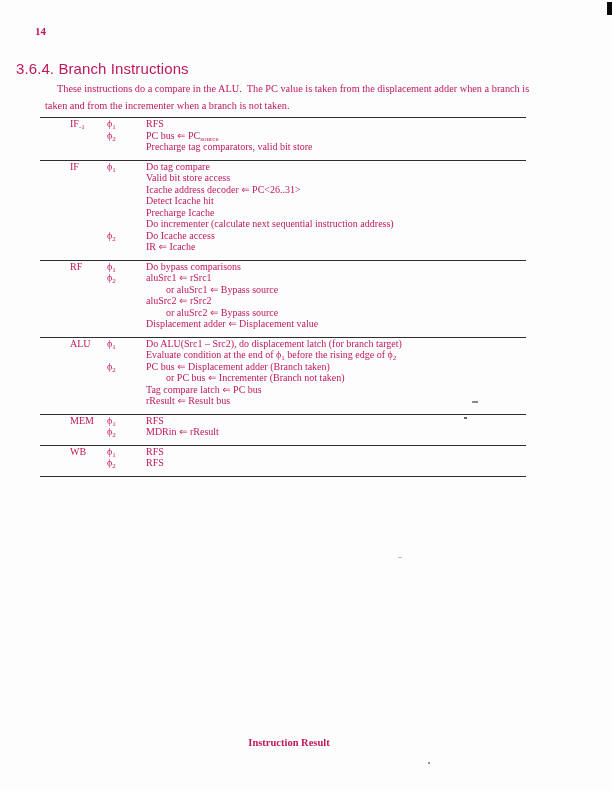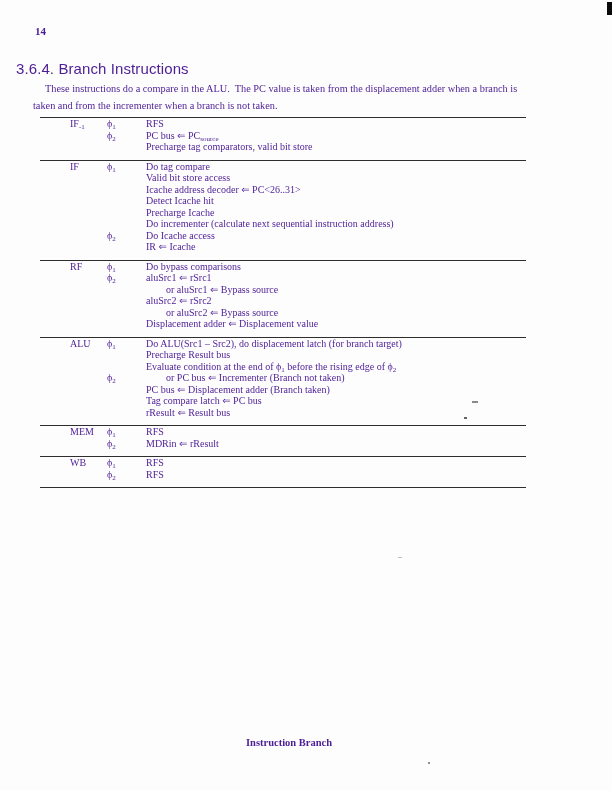--- a/index.html
+++ b/index.html
@@ -1,42 +1,42 @@
 <!DOCTYPE html>
 <html><head>
 <meta charset="utf-8">
 <style>
   html,body { margin:0; padding:0; background:#e8e8e8; }
   .page {
     position:relative;
     width:612px; height:791px;
     background:#fdfdfd;
     font-family:"Liberation Serif", serif;
-    color:#4c1d95;
+    color:#be185d;
     overflow:hidden;
   }
   .corner-mark {
     position:absolute; top:2px; right:0;
     width:5px; height:13px; background:#0a0a0a;
   }
   .page-number {
     position:absolute; left:35px; top:25px;
     font-size:11px; font-weight:bold;
   }
   .heading {
     position:absolute; left:16px; top:60px;
     font-family:"Liberation Sans", sans-serif;
     font-weight:normal; font-size:15px;
     letter-spacing:0.1px;
   }
   .intro {
     position:absolute; left:33px; top:80px; width:525px;
     font-size:10.3px; line-height:17px;
   }
-  .intro-line { white-space:pre-wrap; }
+  .intro-line { white-space:pre-wrap;margin-left:12px; }
   .intro-line.first { text-indent:12px; }
 
   .timing-table {
     position:absolute; left:40px; top:117px; width:486px;
     font-size:10px; line-height:11.5px;
   }
   .section { border-top:1px solid #2e2e2e; padding:0 0 7px 0; }
   .table-end { border-top:1px solid #2e2e2e; height:0; }
   .phase-row {
     display:grid;
@@ -134,30 +134,29 @@
             <div class="timing-line">Displacement adder ⇐ Displacement value</div>
           </div>
         </div>
       </div>
       <div class="section">
         <div class="phase-row">
           <div class="stage-cell">ALU</div>
           <div class="phase-cell">ϕ<sub>1</sub></div>
           <div class="lines-cell">
             <div class="timing-line">Do ALU(Src1 – Src2), do displacement latch (for branch target)</div>
-            <div class="timing-line">Precharge Result bus</div>
             <div class="timing-line">Evaluate condition at the end of ϕ<sub>1</sub> before the rising edge of ϕ<sub>2</sub></div>
           </div>
         </div>
         <div class="phase-row">
           <div class="stage-cell"></div>
           <div class="phase-cell">ϕ<sub>2</sub></div>
           <div class="lines-cell">
+            <div class="timing-line">PC bus ⇐ Displacement adder (Branch taken)</div>
             <div class="timing-line">        or PC bus ⇐ Incrementer (Branch not taken)</div>
-            <div class="timing-line">PC bus ⇐ Displacement adder (Branch taken)</div>
             <div class="timing-line">Tag compare latch ⇐ PC bus</div>
             <div class="timing-line">rResult ⇐ Result bus</div>
           </div>
         </div>
       </div>
       <div class="section">
         <div class="phase-row">
           <div class="stage-cell">MEM</div>
           <div class="phase-cell">ϕ<sub>1</sub></div>
           <div class="lines-cell">
@@ -184,20 +183,20 @@
           <div class="stage-cell"></div>
           <div class="phase-cell">ϕ<sub>2</sub></div>
           <div class="lines-cell">
             <div class="timing-line">RFS</div>
           </div>
         </div>
       </div>
       <div class="table-end"></div>
     </div>
 
-  <div class="footer">Instruction Branch</div>
+  <div class="footer">Instruction Result</div>
 
   <div class="speck speck-1"></div>
   <div class="speck speck-2"></div>
   <div class="speck speck-3"></div>
   <div class="speck speck-4"></div>
 
 </div>
 
 </body></html>

